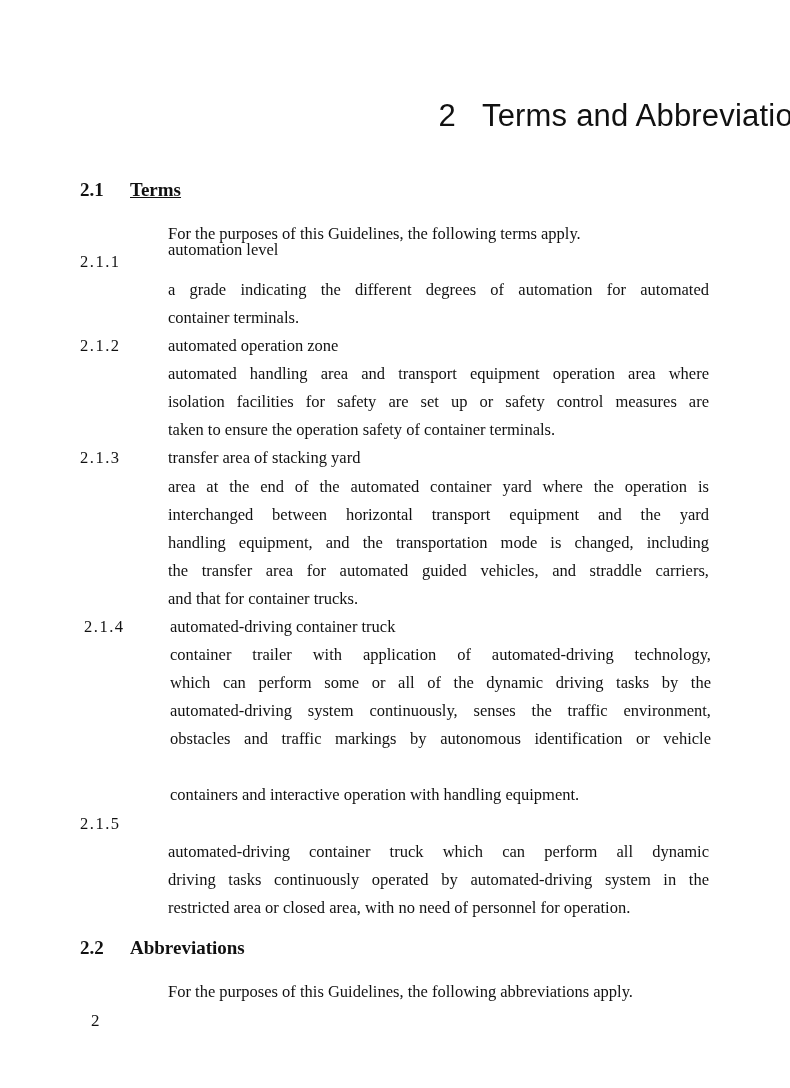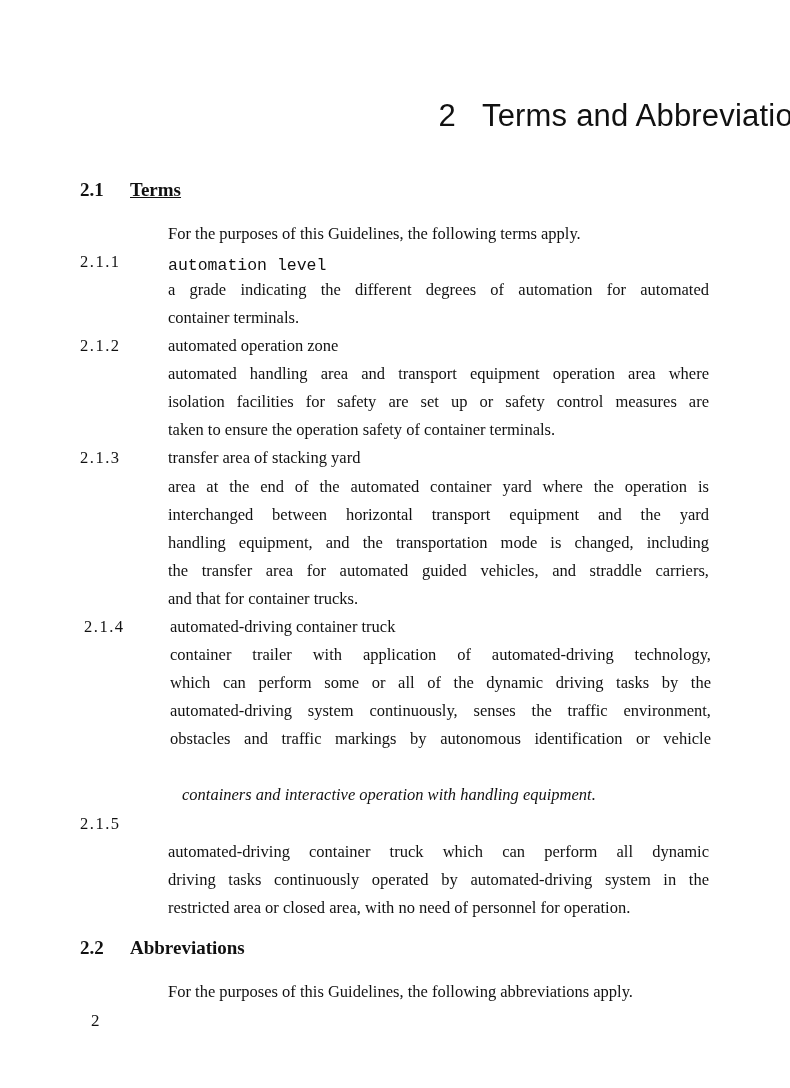--- a/index.html
+++ b/index.html
@@ -38,21 +38,21 @@
   <div class="chapter-title">
     <span class="num">2</span><span>Terms and Abbreviations</span>
   </div>
 
   <div class="section-heading" style="top:179px;text-decoration:underline;">
     <span class="num">2.1</span><span>Terms</span>
   </div>
   <div class="line" style="top:224px;">For the purposes of this Guidelines, the following terms apply.</div>
 
   <div class="term-num" style="top:252px;">2.1.1</div>
-  <div class="line" style="top:256px;font-family:Liberation Mono, monospace;">automation level</div>
+  <div class="line" style="top:240px;">automation level</div>
   <div class="line just" style="top:280px;">a grade indicating the different degrees of automation for automated</div>
   <div class="line" style="top:308px;">container terminals.</div>
 
   <div class="term-num" style="top:336px;">2.1.2</div>
   <div class="line" style="top:336px;">automated operation zone</div>
   <div class="line just" style="top:364px;">automated handling area and transport equipment operation area where</div>
   <div class="line just" style="top:392px;">isolation facilities for safety are set up or safety control measures are</div>
   <div class="line" style="top:420px;">taken to ensure the operation safety of container terminals.</div>
 
   <div class="term-num" style="top:448px;">2.1.3</div>
@@ -62,21 +62,21 @@
   <div class="line just" style="top:533px;">handling equipment, and the transportation mode is changed, including</div>
   <div class="line just" style="top:561px;">the transfer area for automated guided vehicles, and straddle carriers,</div>
   <div class="line" style="top:589px;">and that for container trucks.</div>
 
   <div class="term-num" style="top:617px; left:84px;">2.1.4</div>
   <div class="line" style="top:617px; left:170px;">automated-driving container truck</div>
   <div class="line just" style="top:645px; left:170px;">container trailer with application of automated-driving technology,</div>
   <div class="line just" style="top:673px; left:170px;">which can perform some or all of the dynamic driving tasks by the</div>
   <div class="line just" style="top:701px; left:170px;">automated-driving system continuously, senses the traffic environment,</div>
   <div class="line just" style="top:729px; left:170px;">obstacles and traffic markings by autonomous identification or vehicle</div>
-  <div class="line" style="top:785px; left:182px;font-style:italic;">containers and interactive operation with handling equipment.</div>
+  <div class="line" style="top:785px; left:170px;">containers and interactive operation with handling equipment.</div>
 
   <div class="term-num" style="top:814px;">2.1.5</div>
   <div class="line just" style="top:842px;">automated-driving container truck which can perform all dynamic</div>
   <div class="line just" style="top:870px;">driving tasks continuously operated by automated-driving system in the</div>
   <div class="line" style="top:898px;">restricted area or closed area, with no need of personnel for operation.</div>
 
   <div class="section-heading" style="top:937px;">
     <span class="num">2.2</span><span>Abbreviations</span>
   </div>
   <div class="line" style="top:982px;">For the purposes of this Guidelines, the following abbreviations apply.</div>

